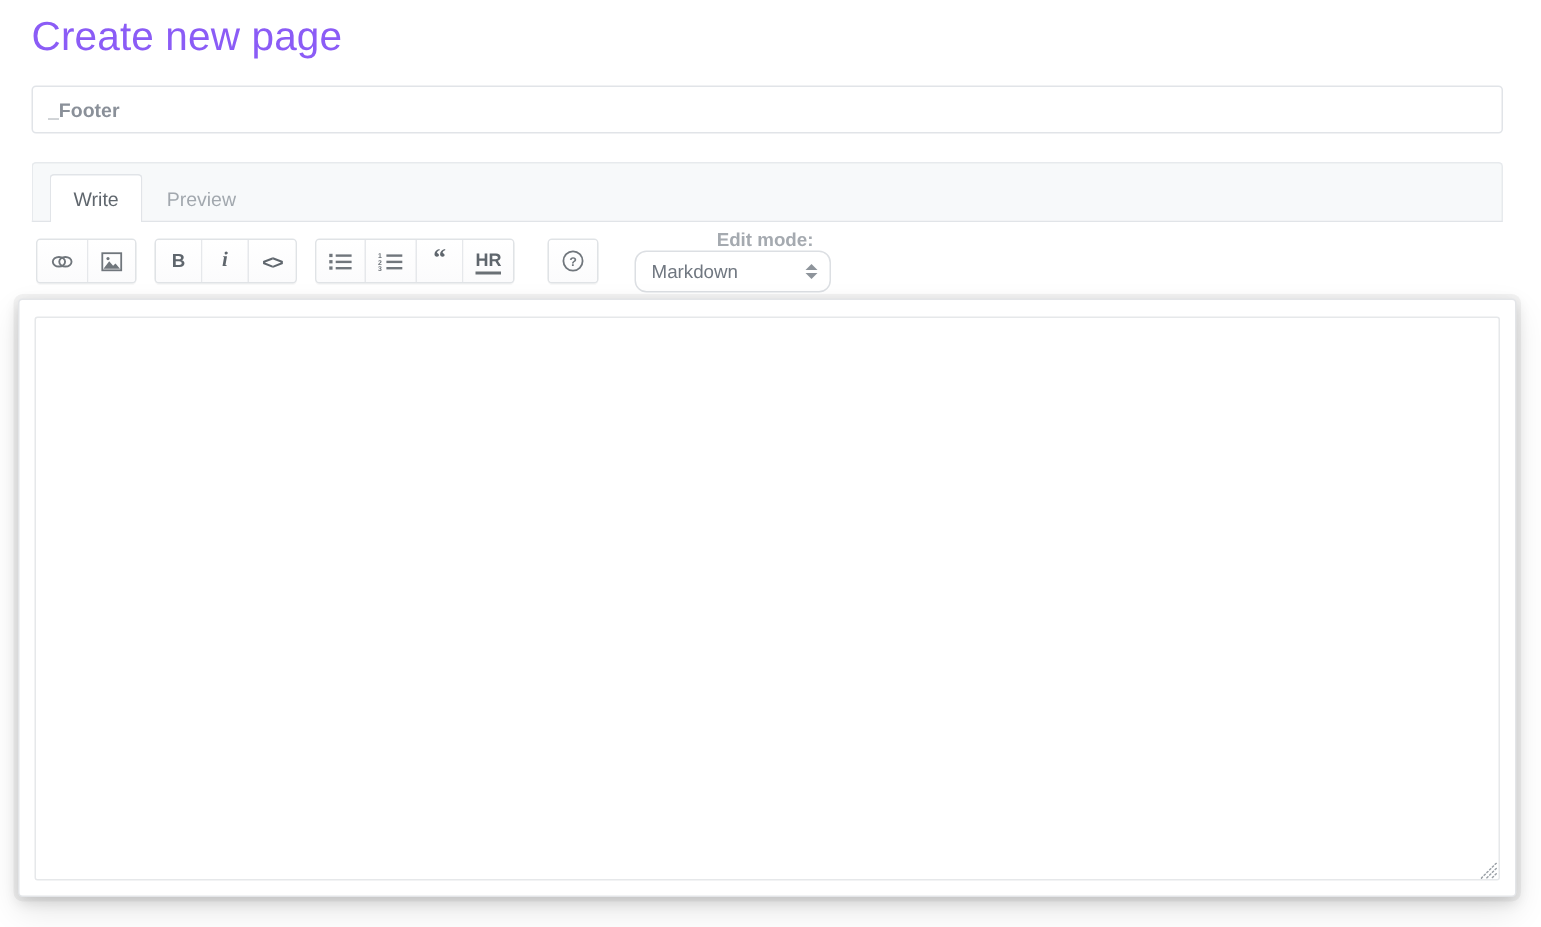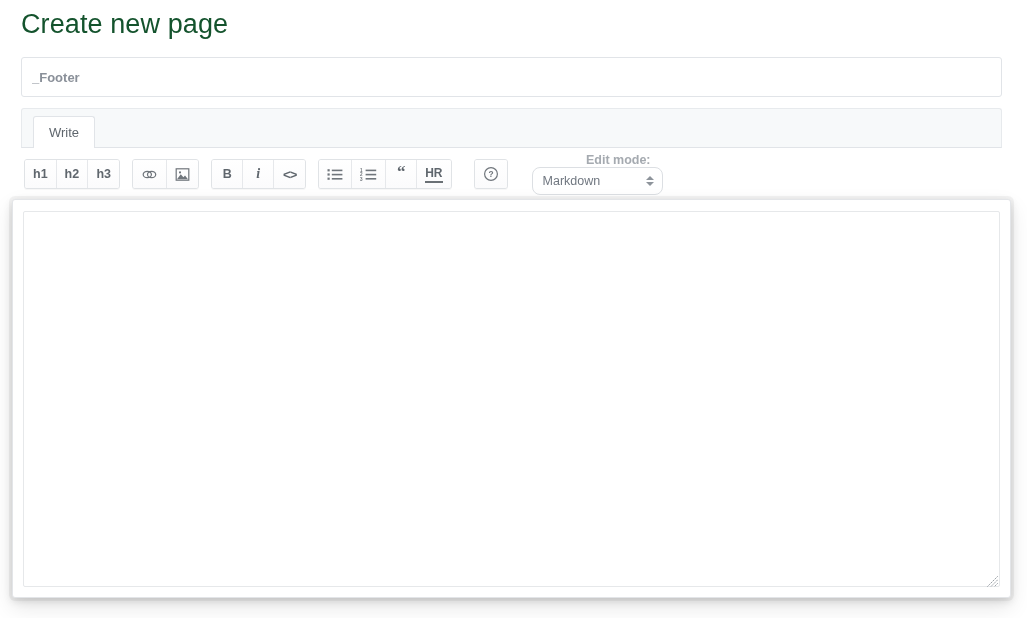--- a/index.html
+++ b/index.html
@@ -25,37 +25,37 @@
     padding: 0;
   }
 
   
   .page-title {
     position: absolute;
     left: 21px;
     top: 6px;
     font-size: 27px;
     font-weight: 400;
-    color: #14532d;
+    color: #8b5cf6;
     letter-spacing: 0.1px;
     line-height: 36px;
     white-space: nowrap;
   }
 
   
   .title-input-wrap {
     position: absolute;
     left: 21px;
     top: 57px;
     width: 981px;
     height: 32px;
   }
   .title-input {
     width: 100%;
-    height: 40px;
+    height: 32px;
     border: 1px solid #e1e4e8;
     border-radius: 3px;
     background: #ffffff;
     padding: 0 10px;
     font-family: "Liberation Sans", sans-serif;
     font-size: 13px;
     font-weight: 700;
     color: #8a9099;
     outline: none;
   }
@@ -253,30 +253,26 @@
 
   <div class="page-title">Create new page</div>
 
   <div class="title-input-wrap">
     <input class="title-input" type="text" value="_Footer" style="">
   </div>
 
   <div class="tabbar">
     <div class="tabs">
       <div class="tab active">Write</div>
+      <div class="tab">Preview</div>
     </div>
   </div>
 
   <div class="toolbar">
 
-    <div class="btn-group">
-      <button class="tb-btn">h1</button>
-      <button class="tb-btn">h2</button>
-      <button class="tb-btn">h3</button>
-    </div>
 
     <div class="btn-group">
       <button class="tb-btn">
         <span>
           <svg width="17" height="15" viewBox="0 0 17 15">
             <ellipse cx="6.3" cy="7.5" rx="4.1" ry="3.2" fill="none" stroke="#70767c" stroke-width="1.25"></ellipse>
             <ellipse cx="10.6" cy="7.5" rx="4.1" ry="3.2" fill="none" stroke="#70767c" stroke-width="1.25"></ellipse>
           </svg>
         </span>
       </button>

